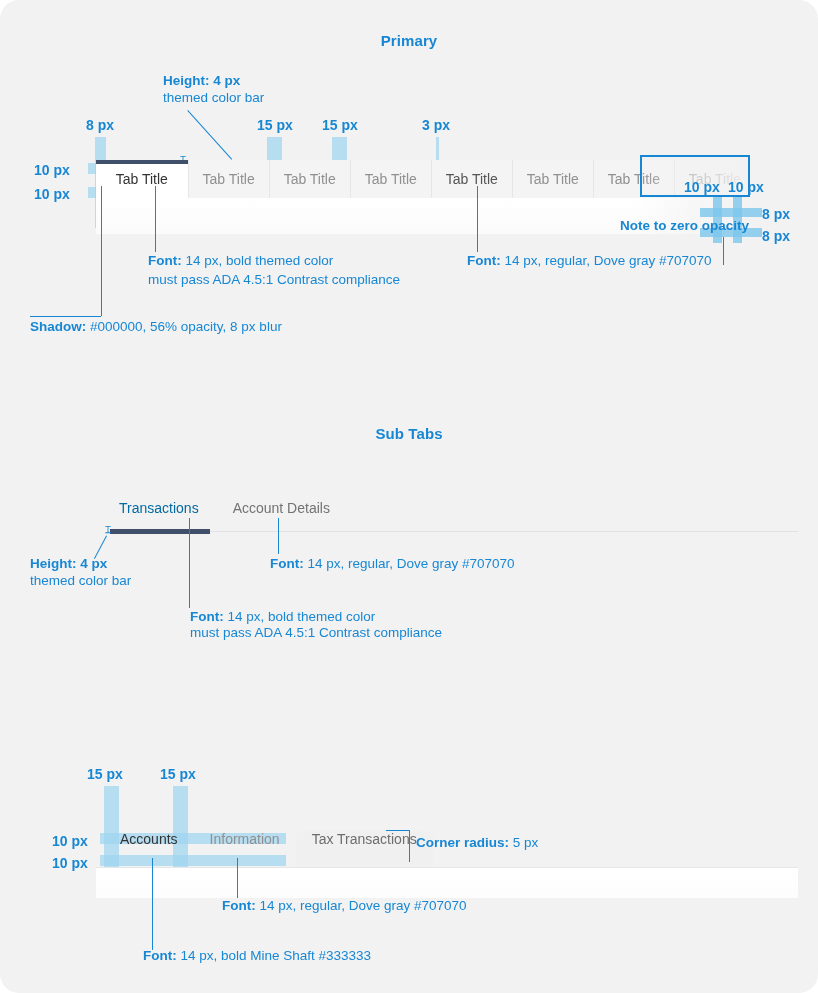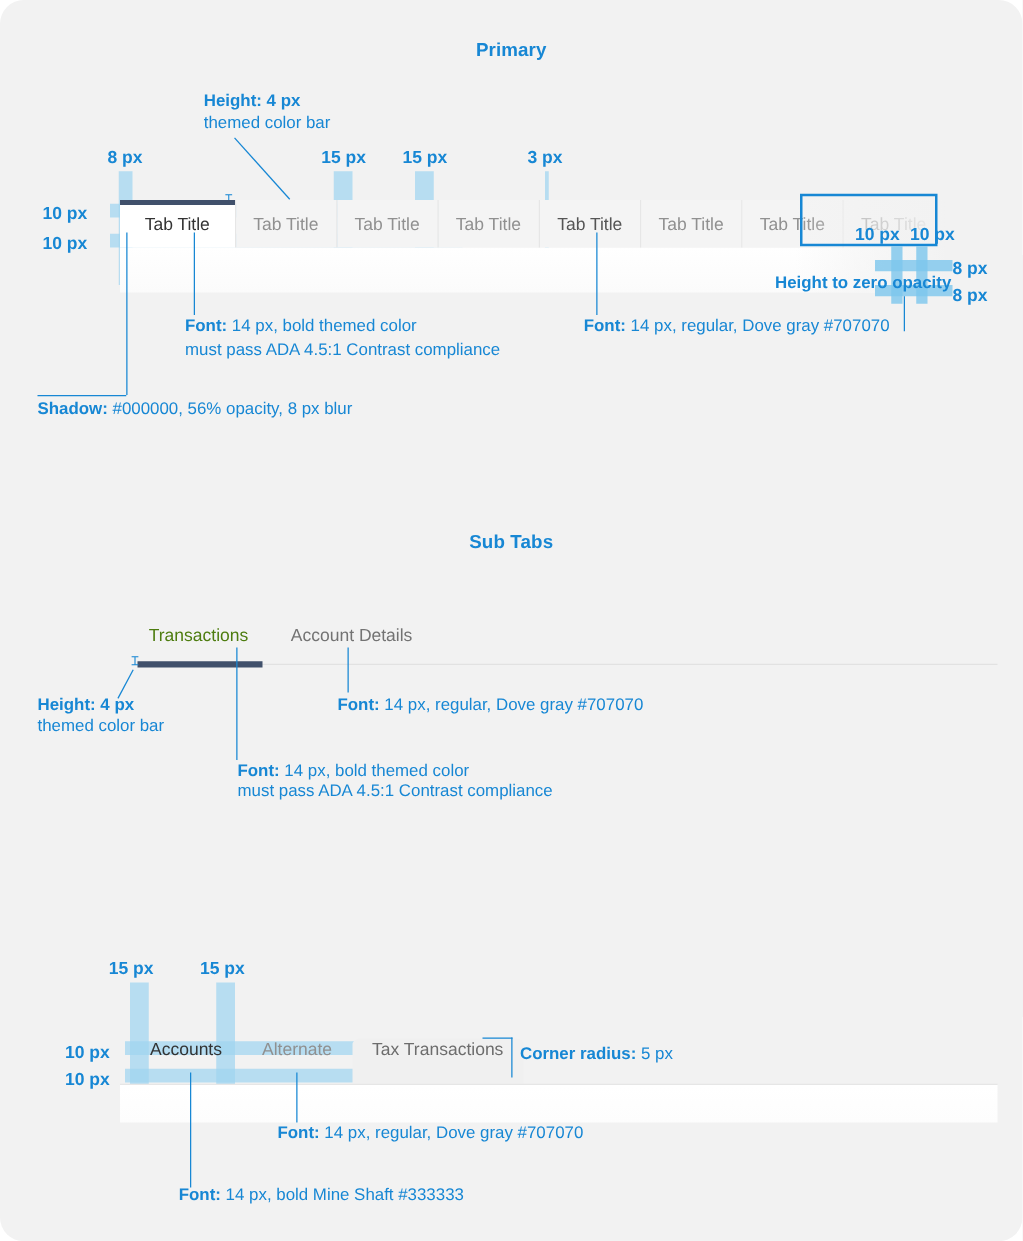--- a/index.html
+++ b/index.html
@@ -80,21 +80,21 @@
     position:absolute;border:2px solid #1787d4;box-sizing:border-box;
     background:transparent;
   }
 
   
   .subrow{position:absolute;display:flex;align-items:flex-end;}
   .subtab{
     font-size:14px;color:#737373;padding:0 0 9px 0;margin-right:34px;
     position:relative;white-space:nowrap;
   }
-  .subtab.sel{color:#4d7c0f;}
+  .subtab.sel{color:#0369a1;}
   .subrule{position:absolute;height:1px;background:#e2e2e2;}
   .subbar{position:absolute;height:5px;background:#40506b;}
 
   
   .altrow{position:absolute;display:flex;align-items:stretch;height:36px;}
   .alttab{
     display:flex;align-items:flex-start;justify-content:center;
     font-size:14px;color:#909090;padding:0 16px;box-sizing:border-box;
     background:transparent;
   }
@@ -177,21 +177,21 @@
   <div class="mlabel" style="left:728px;top:179px;">10 px</div>
 
   <div class="mbar dark" style="left:713px;top:197px;width:9px;height:46px;"></div>
   <div class="mbar dark" style="left:733px;top:197px;width:9px;height:46px;"></div>
   <div class="mbar dark" style="left:700px;top:208px;width:62px;height:9px;"></div>
   <div class="mbar dark" style="left:700px;top:228px;width:62px;height:9px;"></div>
 
   <div class="mlabel" style="left:762px;top:206px;">8 px</div>
   <div class="mlabel" style="left:762px;top:228px;">8 px</div>
 
-  <div class="note" style="left:620px;top:217px;font-weight:bold;">Height to zero opacity</div>
+  <div class="note" style="left:620px;top:217px;font-weight:bold;">Note to zero opacity</div>
   <div class="leader" style="left:723px;top:237px;height:28px;"></div>
 
   <div class="leader" style="left:101px;top:186px;height:130px;"></div>
   <div class="leader-h" style="left:30px;top:316px;width:71px;"></div>
   <div class="leader" style="left:155px;top:186px;height:66px;"></div>
   <div class="leader" style="left:477px;top:186px;height:66px;"></div>
 
   <div class="note" style="left:148px;top:252px;">
     <span class="lbl">Font:</span><span class="val"> 14 px, bold themed color</span>
   </div>
@@ -246,21 +246,21 @@
   <div class="mlabel" style="left:52px;top:833px;">10 px</div>
   <div class="mlabel" style="left:52px;top:855px;">10 px</div>
   <div class="mbar" style="left:100px;top:833px;width:186px;height:11px;"></div>
   <div class="mbar" style="left:100px;top:855px;width:186px;height:11px;"></div>
 
   <div class="altrow" style="left:104px;top:831px;">
     <div class="alttab sel">
       <span>Accounts</span>
     </div>
     <div class="alttab">
-      <span>Alternate</span>
+      <span>Information</span>
     </div>
     <div class="alttab hover">
       <span>Tax Transactions</span>
     </div>
   </div>
 
   <div class="alt-rule" style="left:96px;top:867px;width:702px;"></div>
   <div class="alt-pane" style="left:96px;top:868px;width:702px;height:30px;"></div>
 
   <div class="leader-h" style="left:386px;top:830px;width:24px;"></div>

